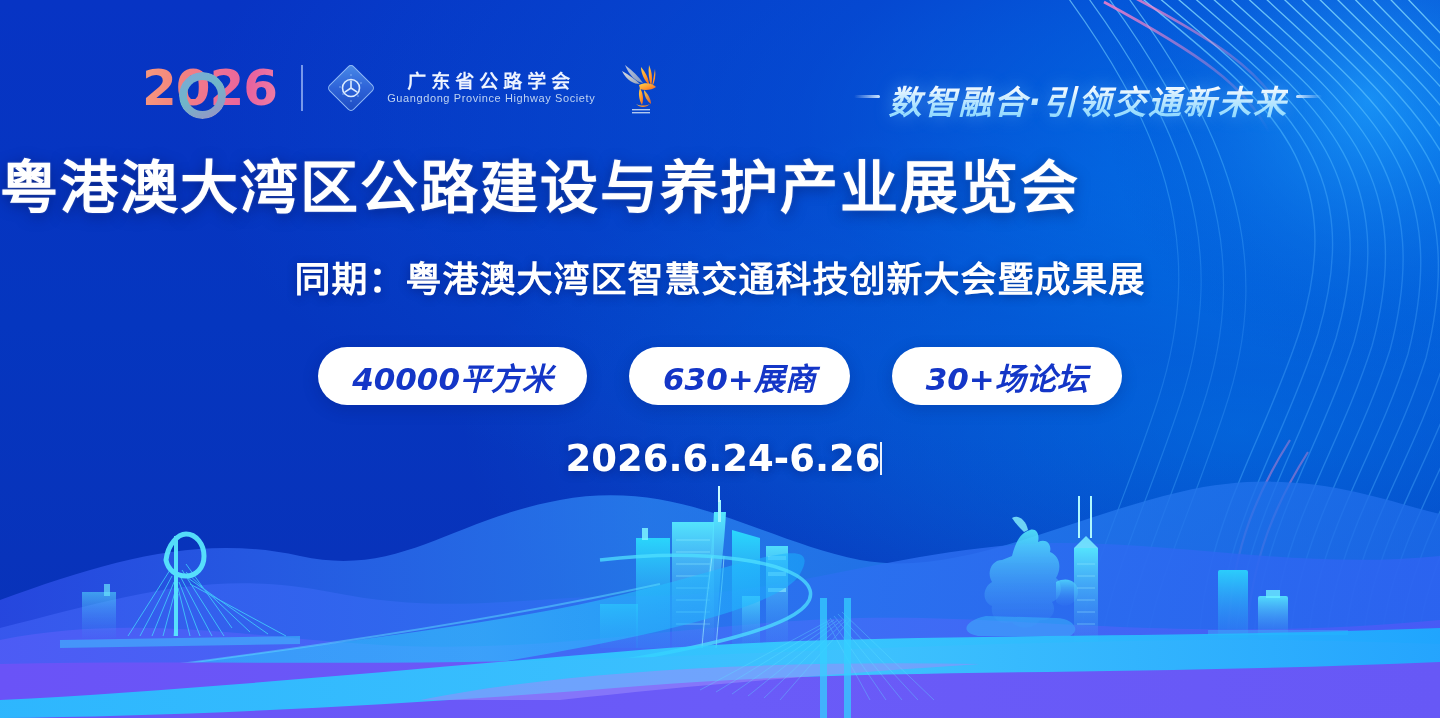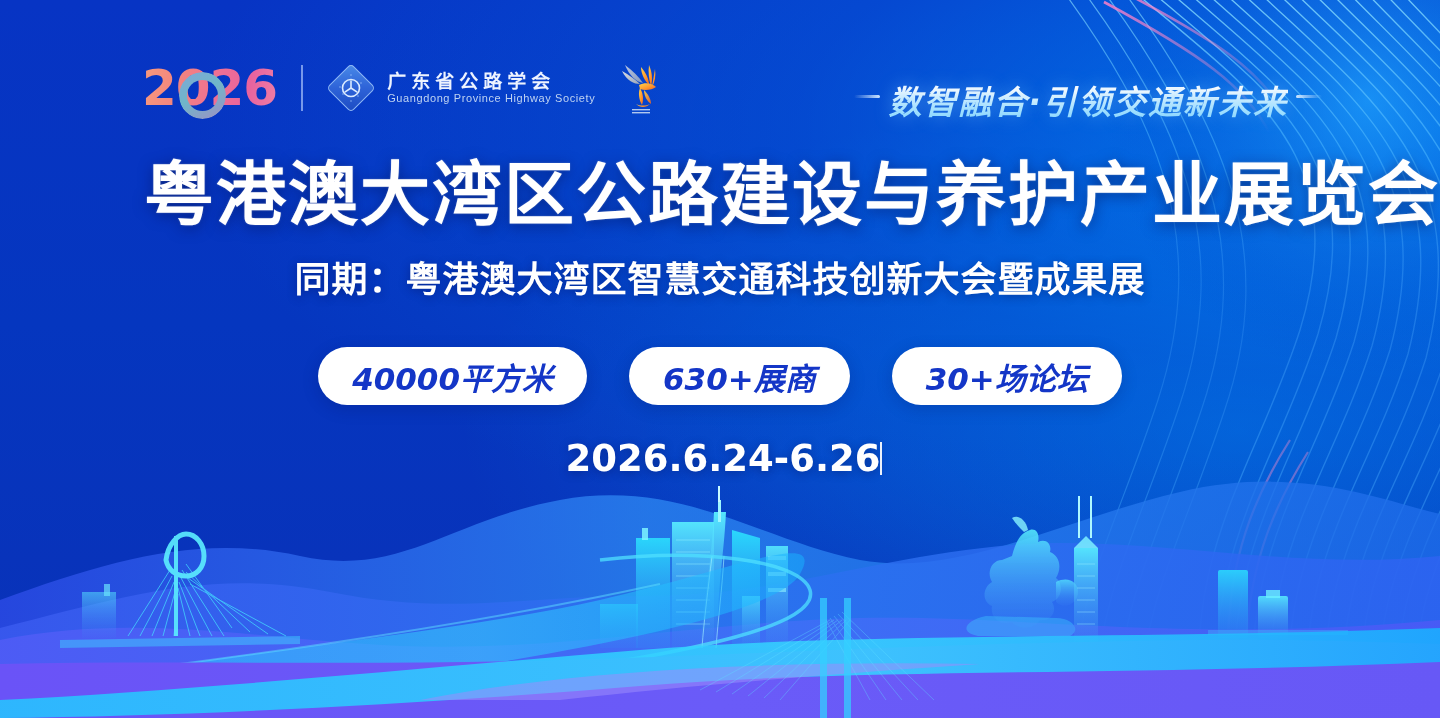--- a/index.html
+++ b/index.html
@@ -38,21 +38,21 @@
     -webkit-mask-composite:xor;mask-composite:exclude;
   }
   .logo-div{width:2px;height:46px;background:rgba(180,205,255,.65);margin:0 22px 0 24px;}
 
   .society{display:flex;align-items:center;gap:10px;}
   .society-badge{width:52px;height:52px;position:relative;}
   .society-text{display:flex;flex-direction:column;gap:1px;}
   .society-cn{
     font-family:"DejaVu Sans","Liberation Sans",sans-serif;
     font-size:19px;font-weight:bold;color:#EDF3FF;letter-spacing:5px;
-    line-height:1.05;white-space:nowrap;
+    line-height:1.05;white-space:nowrap;text-align:center;
   }
   .society-en{
     font-size:11px;color:#BFD3F2;letter-spacing:.6px;white-space:nowrap;
     font-family:"Liberation Sans",sans-serif;
   }
   .phoenix{width:42px;height:58px;margin-left:14px;}
 
   
   .slogan-wrap{position:absolute;right:118px;top:68px;display:flex;align-items:center;gap:8px;}
   .slogan-line{width:26px;height:3px;background:linear-gradient(90deg,rgba(255,255,255,0),#CFE6FF);border-radius:2px;}
@@ -62,23 +62,23 @@
     font-size:33px;font-weight:bold;font-style:italic;letter-spacing:2px;
     background:linear-gradient(180deg,#FFFFFF 30%,#A8E4FF 72%,#7FD2FF 100%);
     -webkit-background-clip:text;background-clip:text;color:transparent;
     text-shadow:0 0 18px rgba(120,200,255,.45);
     white-space:nowrap;
     margin-top:8px;
   }
 
   
   .headline{
-    position:absolute;left:0;right:0;top:155px;text-align:right;
-    font-family:"DejaVu Sans","Liberation Sans",sans-serif;
-    font-size:70px;font-weight:bold;color:#FFFFFF;letter-spacing:2px;
+    position:absolute;left:0;right:0;top:155px;text-align:left;
+    font-family:"DejaVu Sans","Liberation Sans",sans-serif;
+    font-size:58px;font-weight:bold;color:#FFFFFF;letter-spacing:2px;
     line-height:1.15;white-space:nowrap;
     text-shadow:0 3px 14px rgba(2,18,90,.55), 0 0 2px rgba(255,255,255,.35);
   }
   .subline{
     position:absolute;left:0;right:0;top:250px;text-align:center;
     font-family:"DejaVu Sans","Liberation Sans",sans-serif;
     font-size:36px;font-weight:bold;color:#FFFFFF;letter-spacing:1px;
     white-space:nowrap;
     text-shadow:0 2px 10px rgba(2,18,90,.45);
   }

